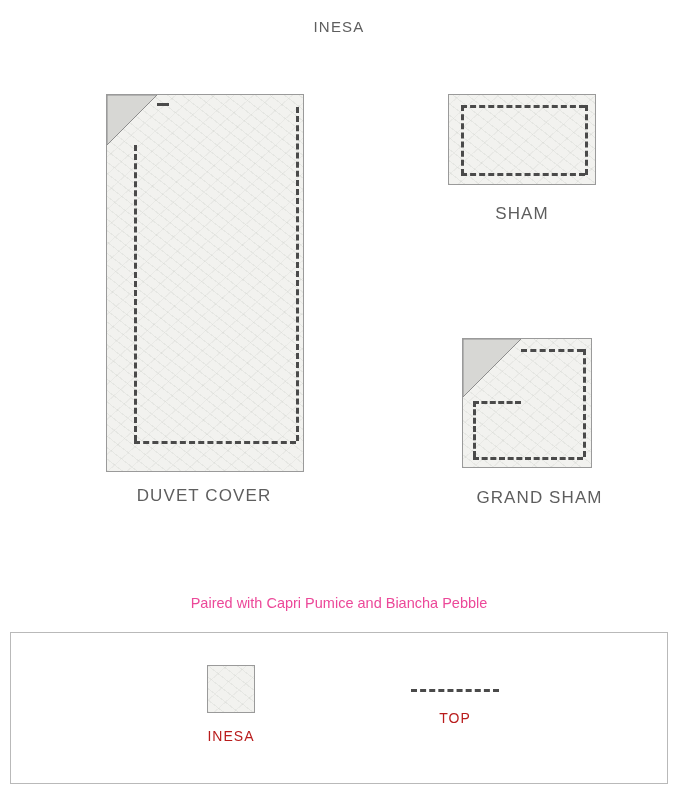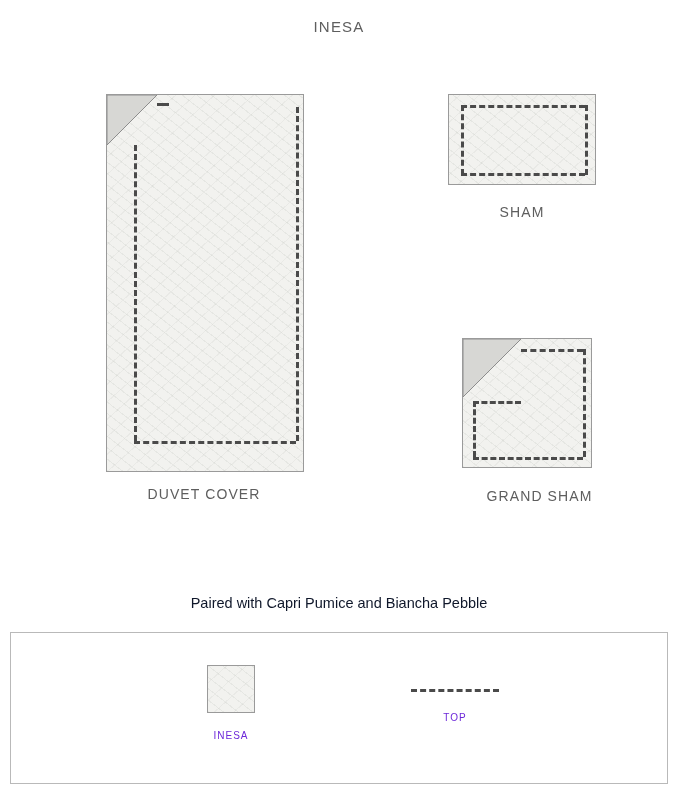--- a/index.html
+++ b/index.html
@@ -103,34 +103,34 @@
     border-top: 3px dashed #4a4a4a;
   }
   .stitch.v {
     border-left: 3px dashed #4a4a4a;
   }
 
   .fig-label {
     position: absolute;
     width: 100%;
     text-align: center;
-    font-size: 14px;
+    font-size: 17px;
     letter-spacing: 1.1px;
     color: #5e5e5e;
   }
 
   
   .paired {
     position: absolute;
     top: 595px;
     left: 0;
     width: 100%;
     text-align: center;
     font-size: 14.5px;
-    color: #0f172a;
+    color: #ec4899;
   }
 
   
   .legend {
     position: absolute;
     left: 10px;
     top: 632px;
     width: 658px;
     height: 152px;
     box-sizing: border-box;
@@ -145,23 +145,23 @@
     width: 48px;
     height: 48px;
     margin: 0 auto;
     box-sizing: border-box;
     border: 1px solid #9a9a9a;
     position: relative;
     overflow: hidden;
   }
   .legend-caption {
     margin-top: 14px;
-    font-size: 10px;
+    font-size: 14px;
     letter-spacing: 1px;
-    color: #6d28d9;
+    color: #b91c1c;
     line-height: 18px;
   }
   .legend-dash {
     width: 88px;
     height: 3px;
     margin: 24px auto 0 auto;
     border-top: 3px dashed #4a4a4a;
   }
 </style>
 </head>

